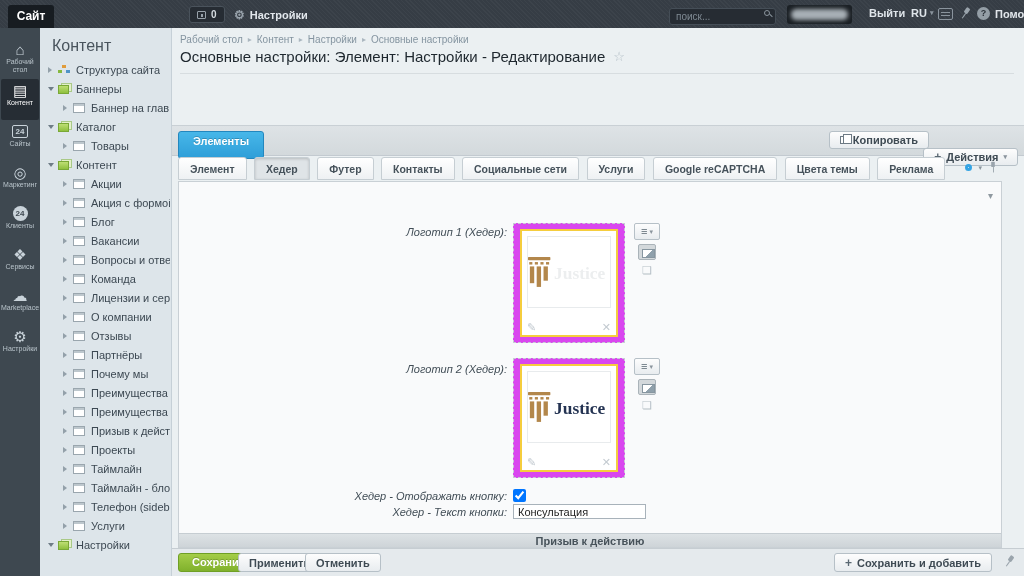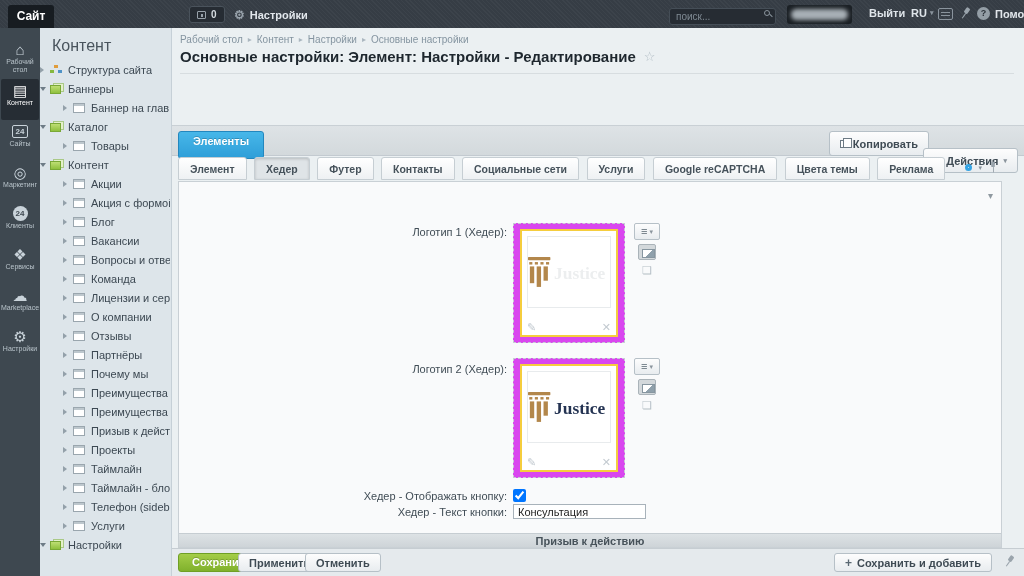--- a/index.html
+++ b/index.html
@@ -53,50 +53,50 @@
   .ib-item.active .ib-glyph, .ib-item.active .ib-label { color:#ffffff; }
   .ib-label { font-size:7px; line-height:8px; color:#b9c4cb; text-align:center; white-space:normal; width:40px; }
   .ic-sites-icon .ib-glyph { font-size:8px; font-weight:bold; width:16px; height:13px; line-height:12px; border:1px solid #c9d3da; border-radius:2px; margin:2px 0; }
   .ic-clients-icon .ib-glyph { font-size:8px; font-weight:bold; width:15px; height:15px; line-height:15px; background:#c9d3da; color:#3e4850; border-radius:50%; margin:1px 0; }
 
   
   .menubar { position:absolute; left:40px; top:28px; width:132px; height:548px; background:#dde5ea; border-right:1px solid #c6d0d7; z-index:10; }
   .menubar-title { position:absolute; left:12px; top:9px; font-size:16px; color:#49545d; }
   .tree { position:absolute; left:0; top:32px; right:1px; }
   .tree-row { height:19px; display:flex; align-items:center; white-space:nowrap; overflow:hidden; font-size:11px; color:#3c4852; cursor:pointer; }
-  .tree-row.lvl1 { } .tree-row.lvl2 { padding-left:23px; }
+  .tree-row.lvl1 { padding-left:8px; } .tree-row.lvl2 { padding-left:23px; }
   .arw { width:10px; flex:0 0 10px; display:flex; align-items:center; }
   .arw-right .arw::before { content:""; border:3px solid transparent; border-left:4px solid #93a0a9; }
   .arw-down .arw::before { content:""; border:3px solid transparent; border-top:4px solid #6e7c86; margin-top:3px; }
   .tn { width:13px; height:11px; flex:0 0 13px; margin-right:5px; position:relative; }
   .tn-section-icon::before { content:""; position:absolute; left:3px; top:0; width:9px; height:7px; background:#e4f0cb; border:1px solid #a9c987; }
   .tn-section-icon::after { content:""; position:absolute; left:0; bottom:0; width:9px; height:7px; background:linear-gradient(#bede74,#8fc03e); border:1px solid #79a836; }
   .tn-page-icon::after { content:""; position:absolute; left:0; top:1px; width:10px; height:8px; background:#fff; border:1px solid #9aa6ae; box-shadow:inset 0 2px 0 #bdc7cd; }
   .tn-sitemap-icon::after { content:""; position:absolute; left:4px; top:1px; width:4px; height:3px; background:#e09c3c; box-shadow:-4px 5px 0 #85b83f, 4px 5px 0 #4f93c7; }
   .tree-label { overflow:hidden; white-space:nowrap; }
 
   
   .main { position:absolute; left:172px; top:28px; width:852px; height:548px; background:#ebf0f2; }
   .breadcrumb { position:absolute; left:8px; top:6px; font-size:10px; color:#8494a0; display:flex; align-items:center; }
   .bc-link { color:#8494a0; cursor:pointer; }
   .bc-sep { color:#aab6bf; margin:0 5px; font-size:8px; }
   .bc-item { display:flex; align-items:center; }
   .bc-item:last-child .bc-sep { display:none; }
   .page-title-row { position:absolute; left:8px; top:20px; display:flex; align-items:center; gap:8px; }
-  .page-title { font-size:15px; font-weight:bold; color:#1e272e; }
+  .page-title { font-size:15px; font-weight:normal; color:#1e272e; }
   .gl-star::before { content:"☆"; }
   .fav-star { font-size:13px; color:#b4bfc7; cursor:pointer; }
   .title-divider { position:absolute; left:8px; right:10px; top:45px; height:1px; background:#d7dde0; }
 
   .toolbar { position:absolute; left:0; right:0; top:97px; height:31px; background:linear-gradient(#dee3e6,#d3d9dc);
     border-top:1px solid #c9d0d5; border-bottom:1px solid #c3cad0; }
   .btn-elements { position:absolute; left:6px; top:5px; height:28px; padding:0 14px; background:linear-gradient(#47b7e9,#2e9ed8);
     border:1px solid #2387be; border-radius:3px; color:#fff; font-size:11px; font-weight:bold; line-height:18px;
     text-shadow:0 -1px 0 rgba(0,0,0,.2); cursor:pointer; }
-  .btn-std { height:25px; background:linear-gradient(#fdfdfd,#e8ecef); border:1px solid #b6c0c7; border-radius:3px;
+  .btn-std { height:18px; background:linear-gradient(#fdfdfd,#e8ecef); border:1px solid #b6c0c7; border-radius:3px;
     color:#3f4b54; font-size:11px; font-weight:bold; display:flex; align-items:center; gap:5px; padding:0 10px; cursor:pointer; }
   .btn-copy { position:absolute; right:95px; top:5px; }
   .btn-actions { position:absolute; right:6px; top:22px; }
   .copy-ic { width:7px; height:8px; border:1px solid #6d7a84; background:#fff; position:relative; margin-right:1px; }
   .copy-ic::before { content:""; position:absolute; top:-3px; left:2px; width:7px; height:8px; border:1px solid #6d7a84; background:#fff; }
   .gl-plus::before { content:"+"; }
   .plus-ic { font-size:12px; color:#5a6872; line-height:12px; }
 
   .tabs { position:absolute; left:6px; right:22px; top:129px; height:25px; white-space:nowrap; }
   .tab { display:inline-block; height:23px; line-height:22px; padding:0 11px; margin-right:3px;
@@ -104,21 +104,21 @@
     font-size:10.5px; font-weight:bold; color:#46525b; cursor:pointer; }
   .tab.active { background:#dfe4e7; box-shadow:inset 0 1px 3px rgba(0,0,0,.18); }
   .tabs-right { position:absolute; right:26px; top:133px; display:flex; align-items:center; gap:6px; }
   .gear-blue { width:7px; height:7px; border:3px solid #35a4e4; border-radius:50%; cursor:pointer; }
   .tab-pin { transform:rotate(0deg) scale(.9); }
 
   .panel { position:absolute; left:6px; right:22px; top:153px; bottom:28px; background:#f9fafb; border:1px solid #c9d0d5; }
   .gl-tri::before { content:"▾"; }
   .panel-collapse { position:absolute; right:8px; top:8px; color:#8f99a0; font-size:10px; cursor:pointer; }
 
-  .frm-label { position:absolute; left:0; width:328px; text-align:right; font-size:11px; color:#414d56; }
+  .frm-label { position:absolute; left:0; width:328px; text-align:right; font-size:11px; color:#414d56;font-style:italic; }
   .img-slot { position:absolute; left:334px; width:112px; height:120px; border:1px dashed #c7ced4; background:#d946ef; }
   .img-frame { position:absolute; left:6px; top:5px; right:6px; bottom:5px; border:2px solid #f5cd3d; background:#fff; }
   .img-area { position:absolute; left:5px; top:5px; right:5px; height:72px; border:1px solid #e8ebed; background:#fff;
     display:flex; align-items:center; justify-content:center; overflow:hidden; }
   .img-actions { position:absolute; left:5px; right:5px; bottom:1px; display:flex; justify-content:space-between;
     color:#c3cad0; font-size:11px; }
   .gl-pencil::before { content:"✎"; }
   .gl-x::before { content:"✕"; }
   .ia-btn { cursor:pointer; }
   .slot-menu { position:absolute; left:455px; width:26px; }

